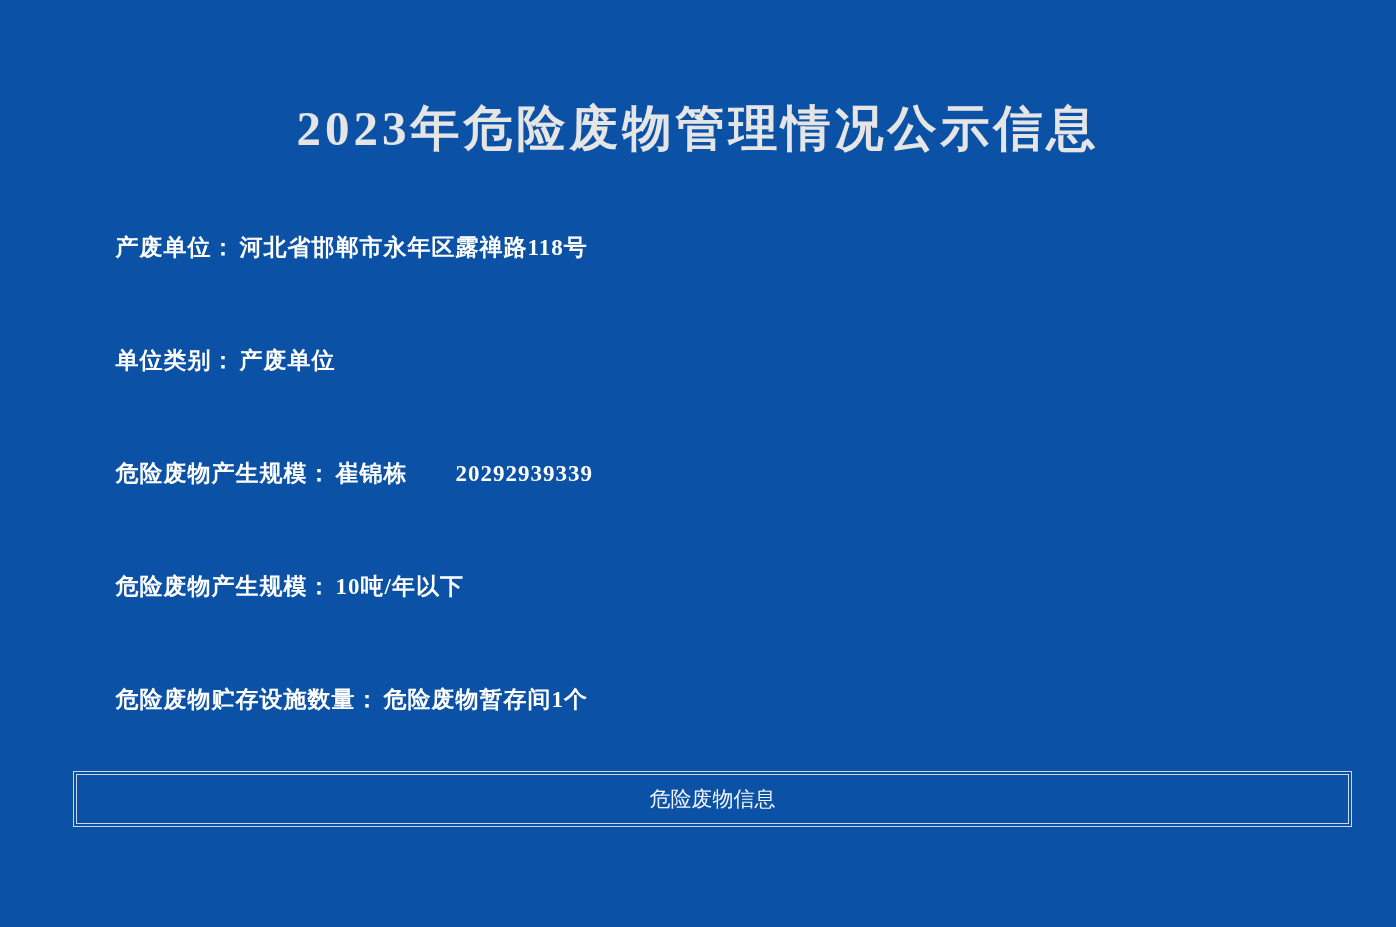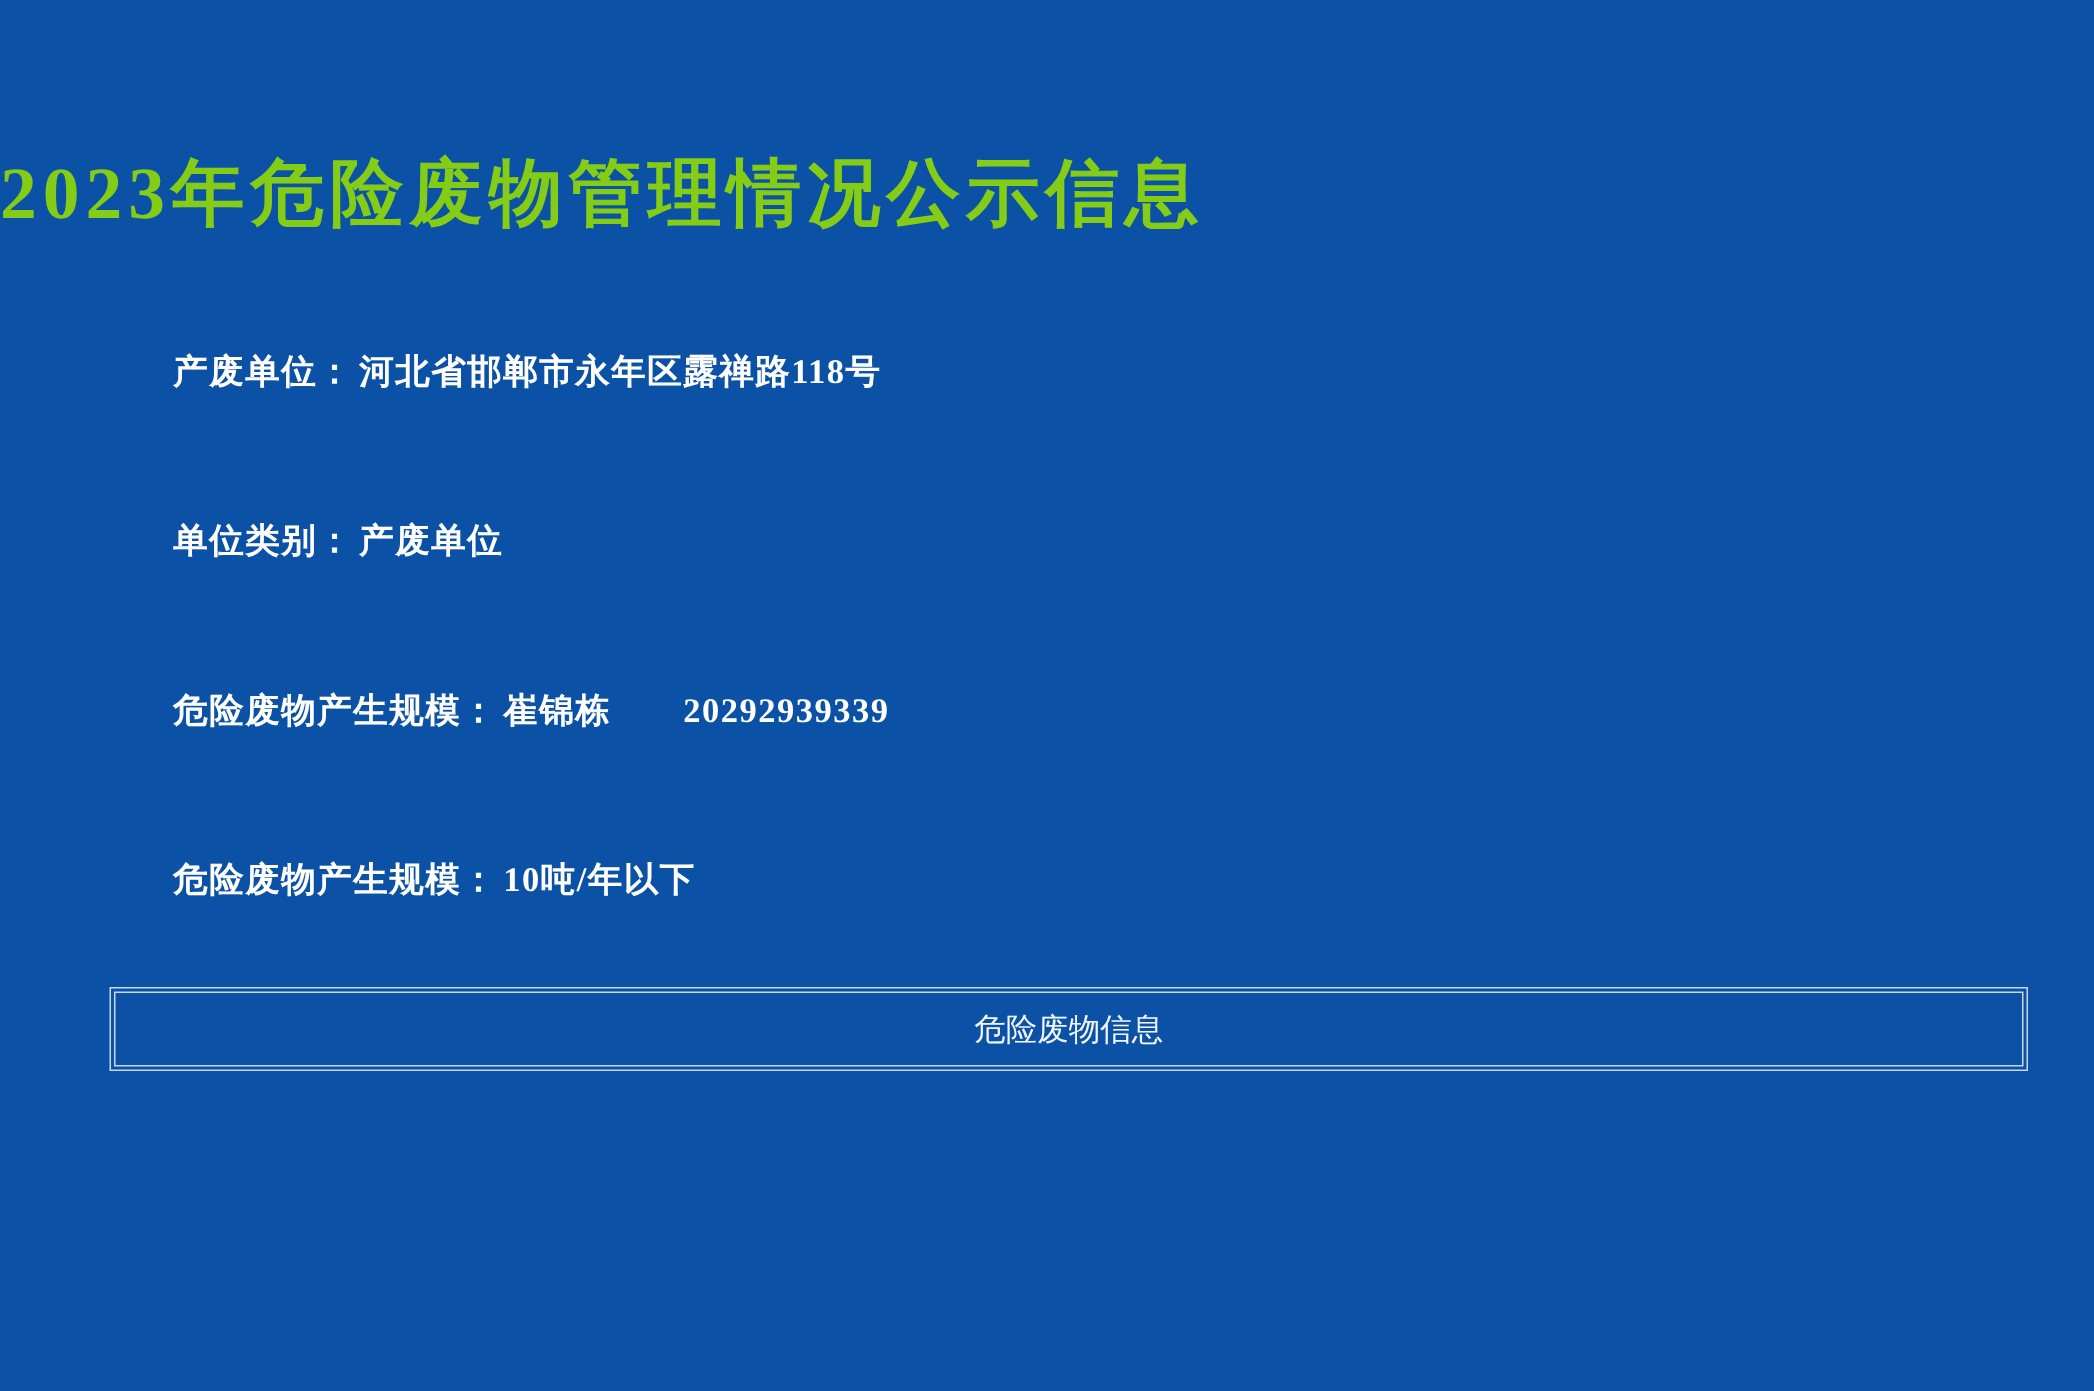--- a/index.html
+++ b/index.html
@@ -8,25 +8,25 @@
     width: 1396px;
     height: 927px;
     background: #0b51a5;
     color: #ffffff;
     font-family: "Liberation Serif", "DejaVu Serif", serif;
     overflow: hidden;
   }
   .page-title {
     margin: 0;
     padding-top: 96px;
-    text-align: left;
+    text-align: center;
     font-size: 49px;
     font-weight: 700;
     letter-spacing: 4px;
-    color: #84cc16;
+    color: #e5e5e5;
   }
   .info-block {
     margin: 44px 0 0 75px;
   }
   .info-line {
     font-size: 23px;
     font-weight: 700;
     margin-bottom: 30px;
     letter-spacing: 1px;
     white-space: pre-wrap;
@@ -70,20 +70,23 @@
     </div>
     <div class="info-line">
       <span class="info-label">单位类别：</span><span class="info-value">产废单位</span>
     </div>
     <div class="info-line">
       <span class="info-label">危险废物产生规模：</span><span class="info-value">崔锦栋　　20292939339</span>
     </div>
     <div class="info-line">
       <span class="info-label">危险废物产生规模：</span><span class="info-value">10吨/年以下</span>
     </div>
+    <div class="info-line">
+      <span class="info-label">危险废物贮存设施数量：</span><span class="info-value">危险废物暂存间1个</span>
+    </div>
   </div>
 
   <table class="waste-table">
     <colgroup>
       <col style="width:64px">
         <col style="width:114px">
         <col style="width:118px">
         <col style="width:78px">
       <col style="width:137px">
         <col style="width:102px">

